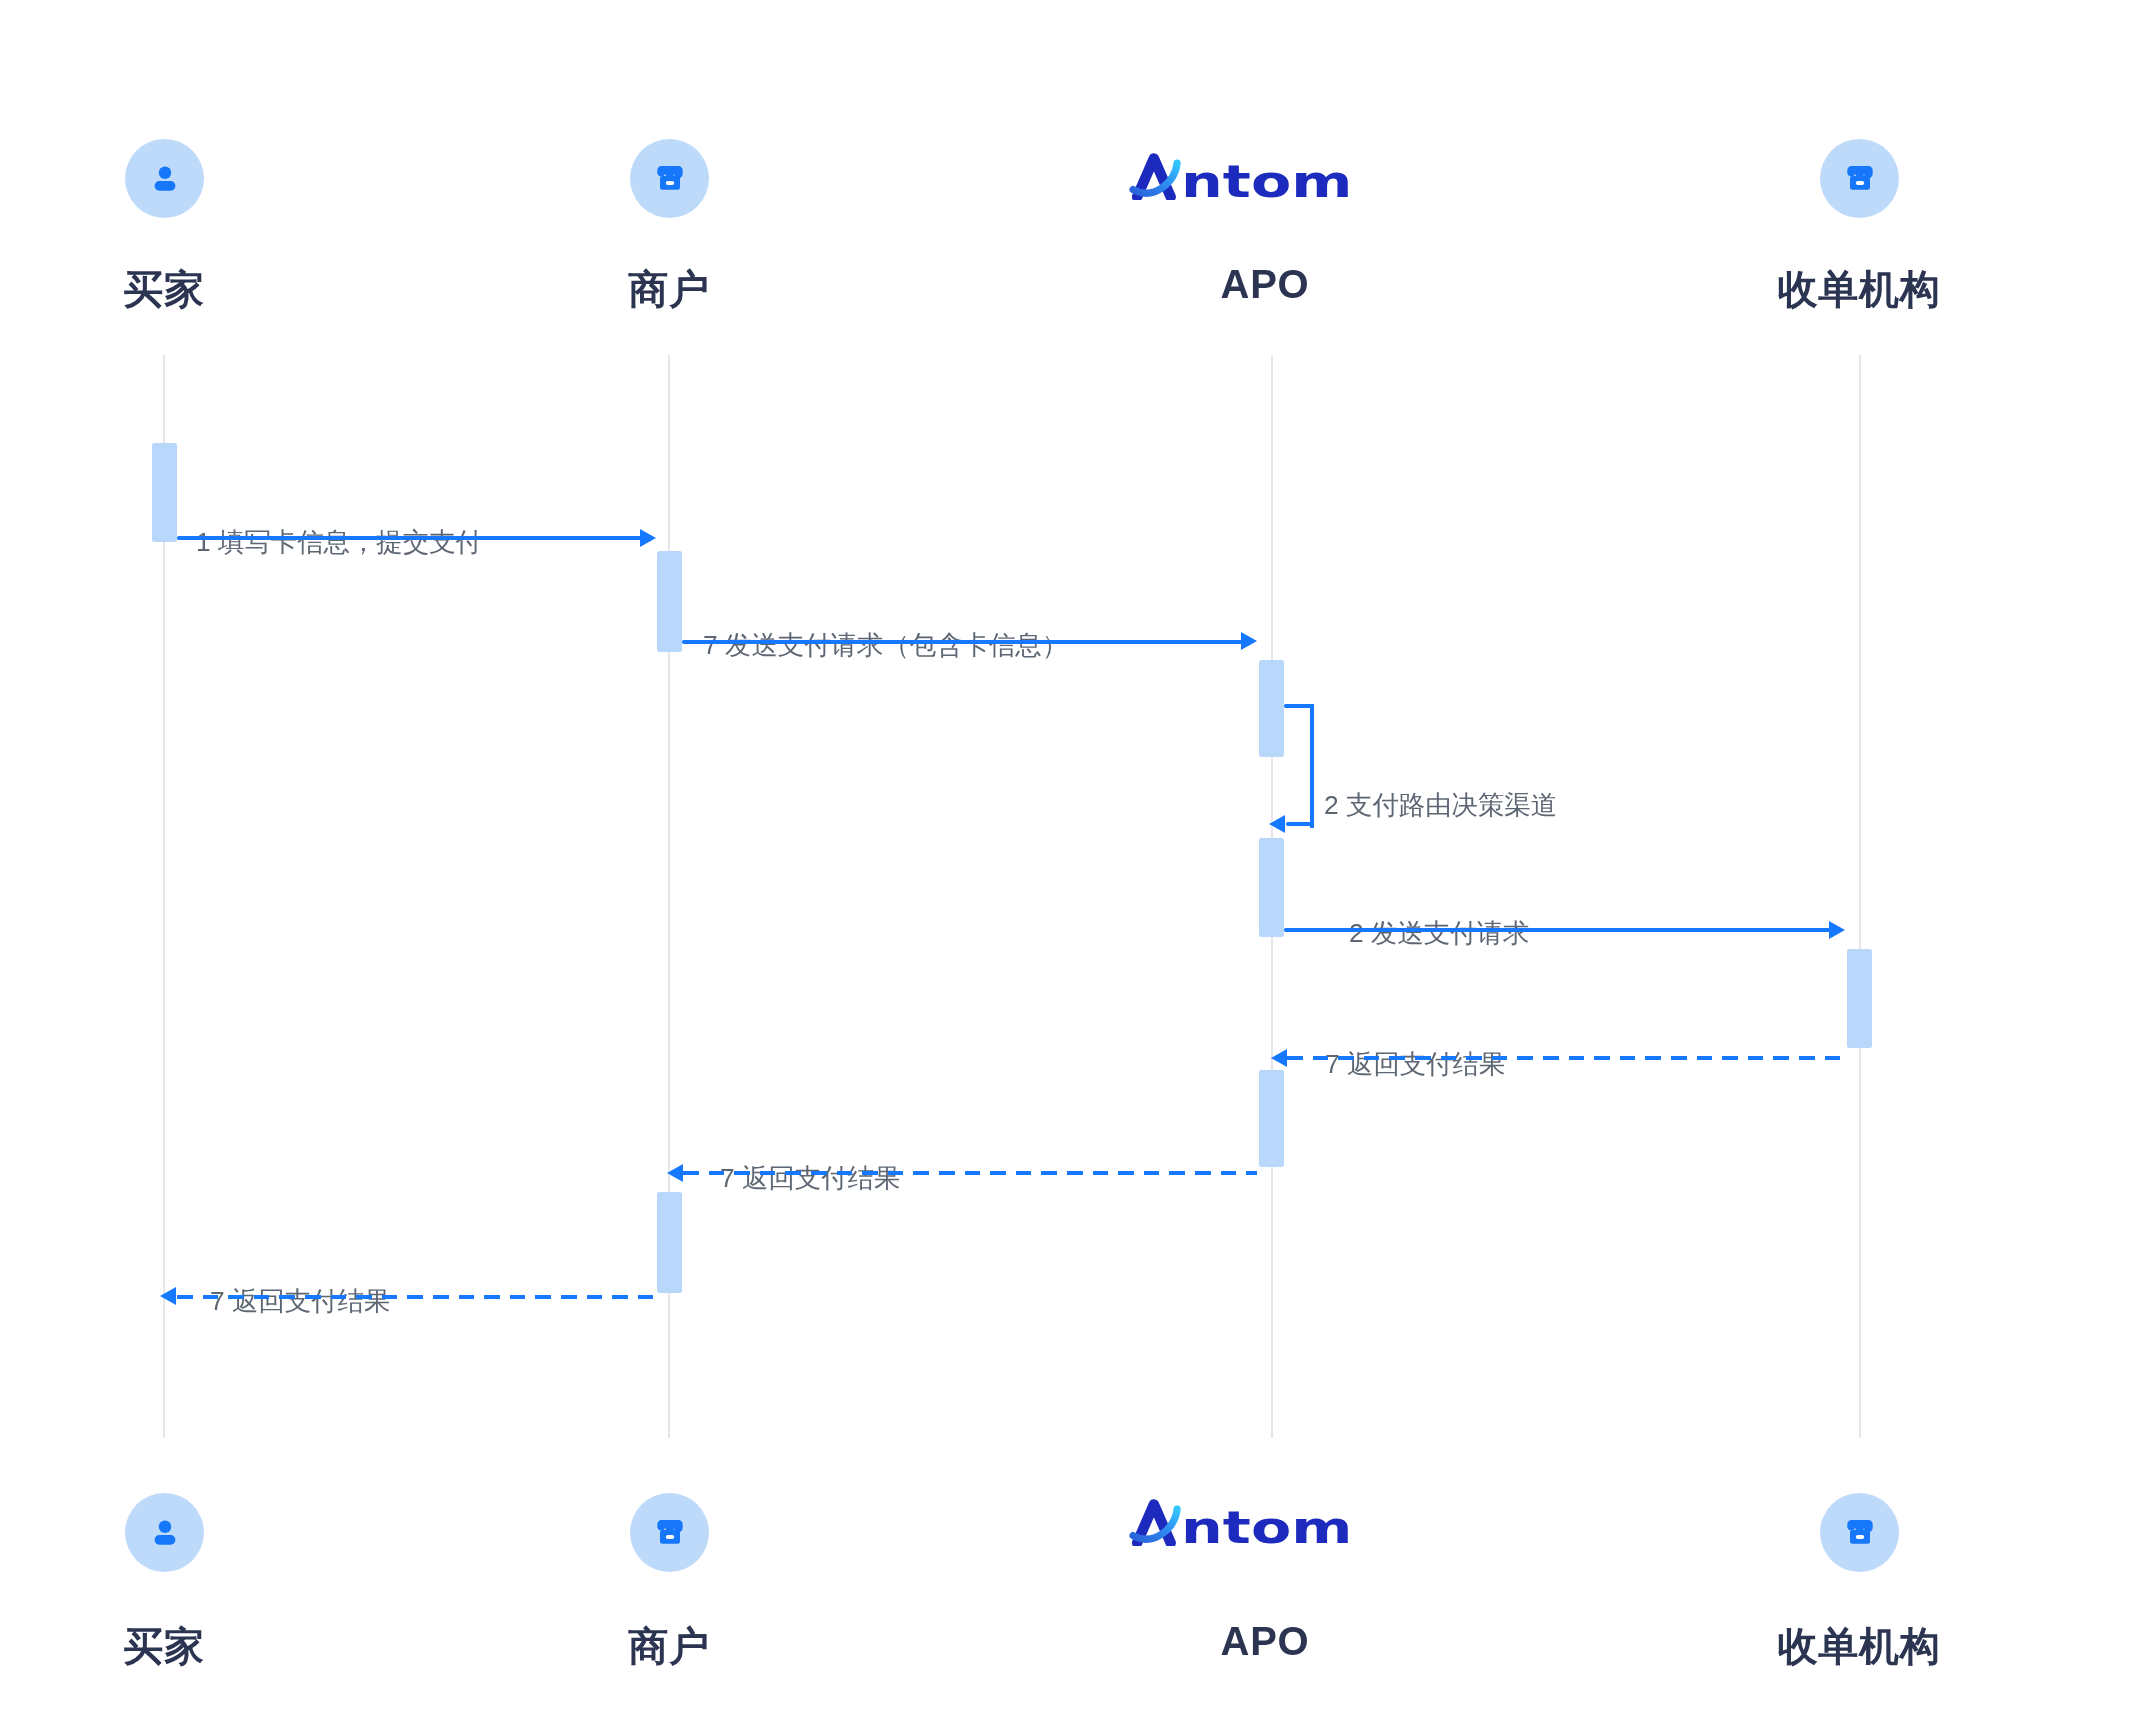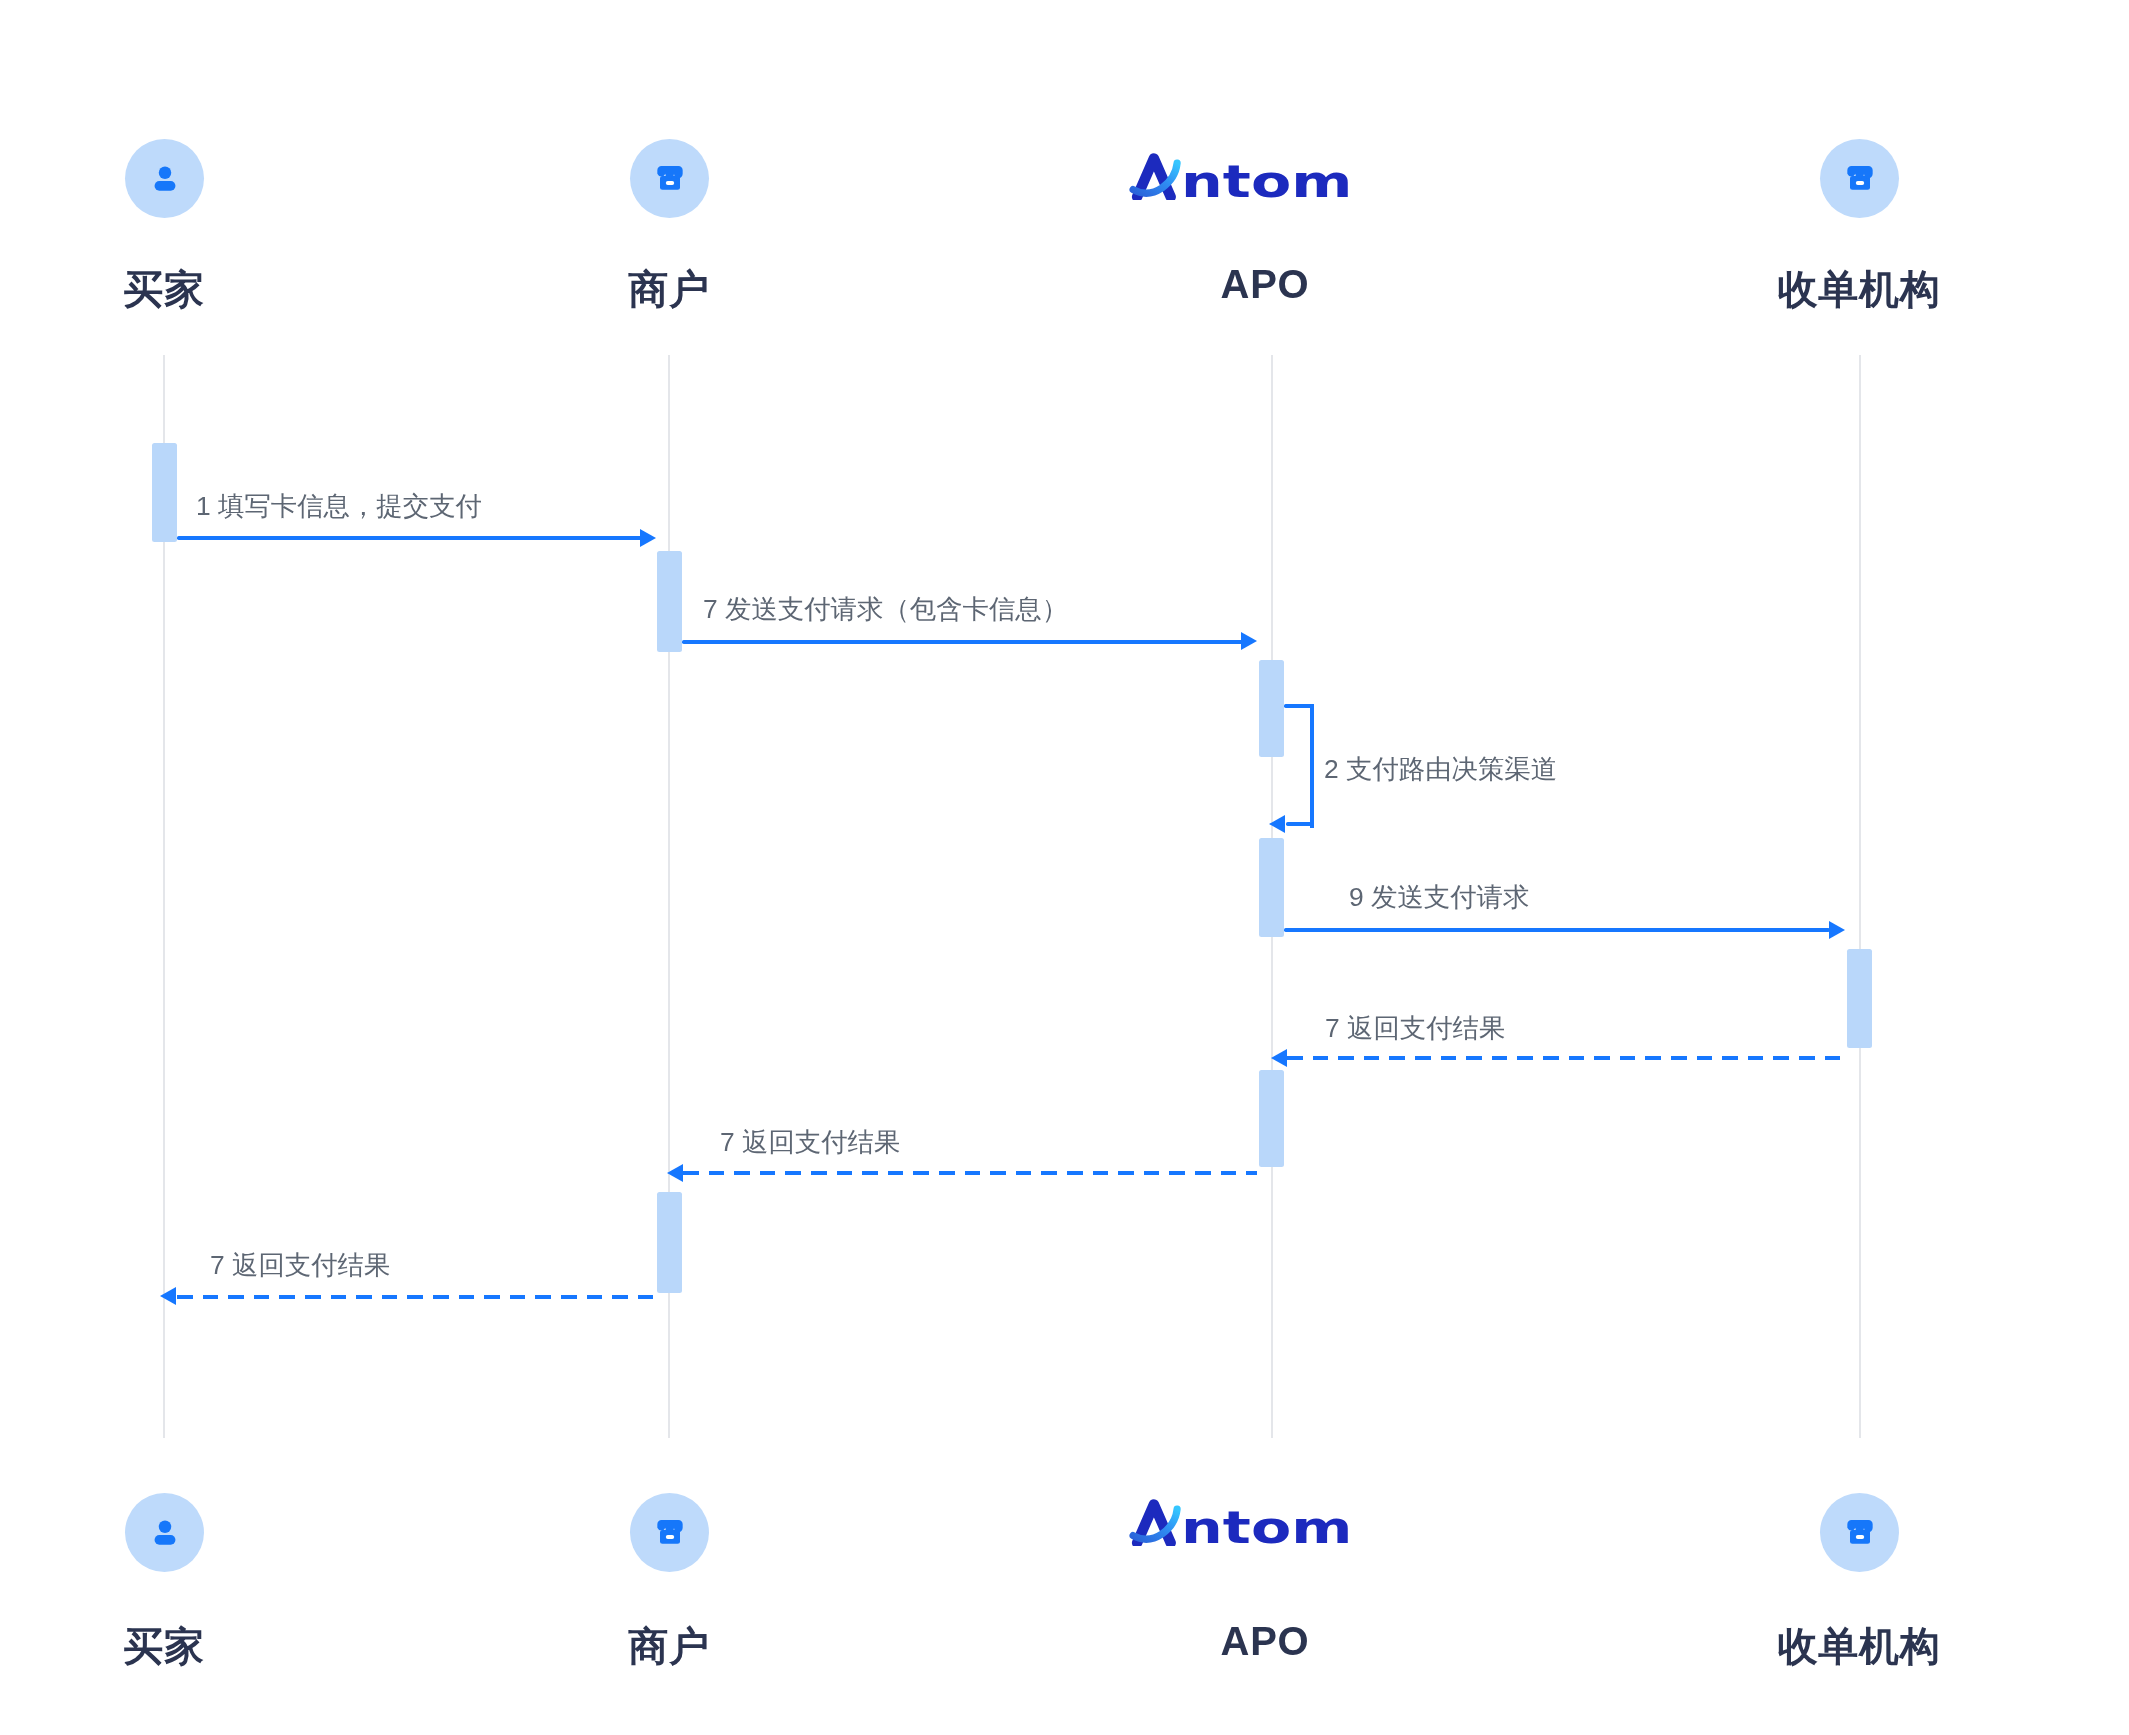--- a/index.html
+++ b/index.html
@@ -6,21 +6,21 @@
   .canvas{
     position:relative;width:2129px;height:1736px;background:#ffffff;
     font-family:"Liberation Sans", sans-serif;overflow:hidden;
   }
   .lifeline{position:absolute;top:355px;height:1083px;width:1.7px;background:#e4e6ea;}
   .bar{position:absolute;width:25px;background:#b9d7fa;border-radius:2.5px;}
   .icon-circle{position:absolute;width:79px;height:79px;border-radius:50%;background:#bedafb;
     display:flex;align-items:center;justify-content:center;}
   .p-label{position:absolute;font-size:40px;font-weight:600;color:#2b3450;
     transform:translateX(-50%);white-space:nowrap;letter-spacing:0.8px;}
-  .msg-label{position:absolute;font-size:26.4px;color:#5d6673;white-space:nowrap;line-height:33px;}
+  .msg-label{position:absolute;font-size:26.4px;color:#5d6673;white-space:nowrap;line-height:33px;margin-top:36px;}
   .msg-line{position:absolute;height:4.1px;background:#1677ff;border-radius:1.7px;}
   .msg-line.dashed{background:repeating-linear-gradient(to right,#1677ff 0 15.7px,rgba(0,0,0,0) 15.7px 25.6px);border-radius:0;}
   .vert-line{position:absolute;width:4.1px;background:#1677ff;}
   .head-right{position:absolute;width:0;height:0;border-top:9px solid transparent;
     border-bottom:9px solid transparent;border-left:16.5px solid #1677ff;}
   .head-left{position:absolute;width:0;height:0;border-top:9px solid transparent;
     border-bottom:9px solid transparent;border-right:16.5px solid #1677ff;}
   .logo{position:absolute;left:1128px;width:231px;height:48px;}
 </style>
 </head>
@@ -90,21 +90,21 @@
   <div class="msg-label" style="left:703px;top:593px">7 发送支付请求（包含卡信息）</div>
   <div class="msg-line" style="left:682px;top:640px;width:561px"></div>
   <div class="head-right" style="left:1241px;top:632px"></div>
 
   <div class="msg-label" style="left:1324px;top:753px">2 支付路由决策渠道</div>
   <div class="msg-line" style="left:1284px;top:704px;width:30px"></div>
   <div class="vert-line" style="left:1310px;top:704px;height:124px"></div>
   <div class="msg-line" style="left:1286px;top:822px;width:28px"></div>
   <div class="head-left" style="left:1269px;top:815px"></div>
 
-  <div class="msg-label" style="left:1349px;top:881px">9 发送支付请求</div>
+  <div class="msg-label" style="left:1349px;top:881px">2 发送支付请求</div>
   <div class="msg-line" style="left:1284px;top:928px;width:546px"></div>
   <div class="head-right" style="left:1829px;top:921px"></div>
 
   <div class="msg-label" style="left:1325px;top:1012px">7 返回支付结果</div>
   <div class="head-left" style="left:1271px;top:1049px"></div>
   <div class="msg-line dashed" style="left:1287px;top:1056px;width:560px"></div>
 
   <div class="msg-label" style="left:720px;top:1126px">7 返回支付结果</div>
   <div class="head-left" style="left:667px;top:1164px"></div>
   <div class="msg-line dashed" style="left:683px;top:1171px;width:574px"></div>

